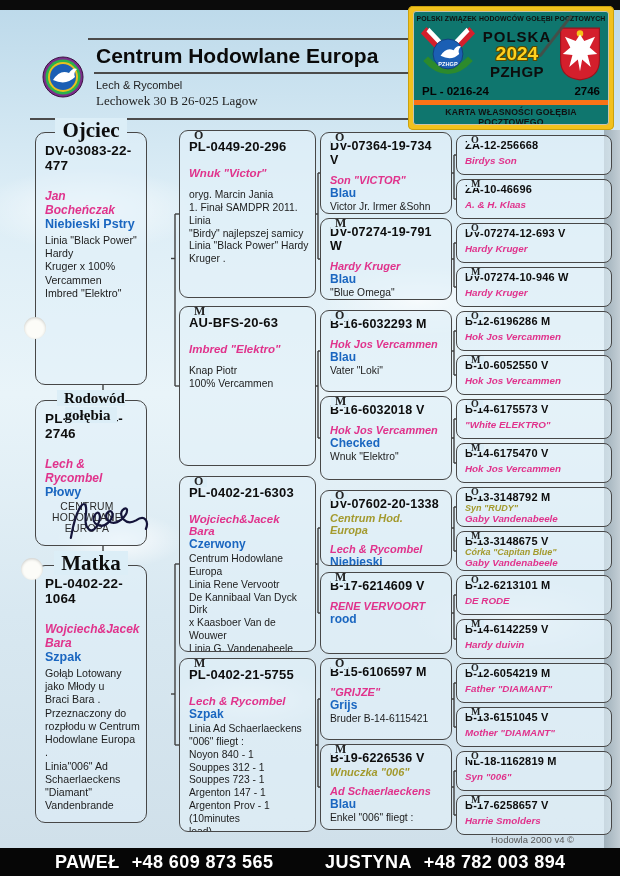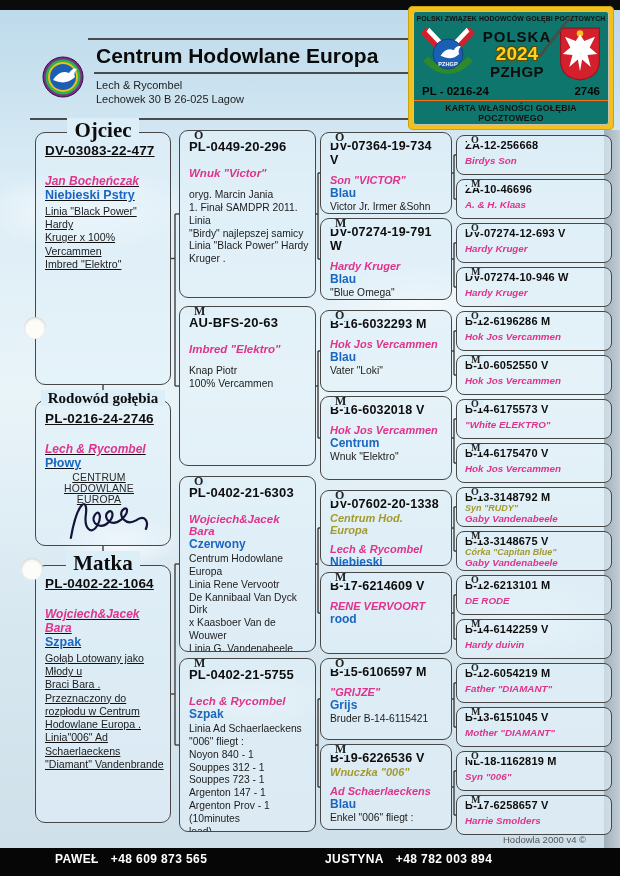--- a/index.html
+++ b/index.html
@@ -12,36 +12,36 @@
       radial-gradient(160px 60px at 90px 210px, rgba(255,255,255,.75), transparent 70%),
       radial-gradient(150px 60px at 520px 620px, rgba(255,255,255,.5), transparent 70%),
       linear-gradient(180deg,#bcd9ea 0%,#dcedf6 22%,#e9f4f9 45%,#d8e8f1 70%,#cfdfe9 100%);}
   .topbar{position:absolute;left:0;top:0;width:620px;height:10px;background:#0b0b0b;}
   .edge-right{position:absolute;left:604px;top:130px;width:16px;height:718px;
     background:linear-gradient(90deg,#9fb0ba,#c3ced5);}
   .rule{position:absolute;height:2px;background:#4b4b4b;}
   
   .title{position:absolute;left:96px;top:44px;font-size:21px;font-weight:bold;color:#0a0a0a;}
   .sub1{position:absolute;left:96px;top:79px;font-size:11px;color:#222;}
-  .sub2{position:absolute;left:96px;top:93px;font-size:11px;color:#222;}
+  .sub2{position:absolute;left:96px;top:93px;font-size:13px;color:#222;font-family:Liberation Serif, serif;}
   .logo{position:absolute;left:42px;top:56px;width:42px;height:42px;}
   
   .badge{position:absolute;left:408px;top:6px;width:206px;height:124px;background:#f2c11d;
     border-radius:5px;box-shadow:0 0 0 1px #caa10e inset;z-index:5;}
   .badge-inner{position:absolute;left:5px;top:5px;right:5px;bottom:5px;background:#0f766e;
     border-radius:3px;border:1px solid #c9c3ae;overflow:hidden;}
   .badge-org{font-size:6.9px;font-weight:bold;text-align:center;margin-top:3px;letter-spacing:.1px;color:#111;}
   .badge-mid{display:flex;align-items:center;justify-content:space-between;padding:1px 6px 0 6px;height:62px;}
   .badge-center{text-align:center;flex:1;line-height:1.02;}
   .badge-country{font-size:15px;font-weight:bold;color:#0d0d0d;letter-spacing:1px;}
   .badge-year{font-size:19px;font-weight:bold;color:#ffd21e;
     text-shadow:-1px -1px 0 #5a4a00,1px -1px 0 #5a4a00,-1px 1px 0 #5a4a00,1px 1px 0 #5a4a00;}
   .badge-fed{font-size:15px;font-weight:bold;color:#0d0d0d;letter-spacing:.5px;}
   .badge-ringrow{display:flex;justify-content:space-between;padding:0 8px;font-size:11.5px;font-weight:bold;color:#050505;}
-  .badge-cardtitle{border-top:1px solid #f97316;margin-top:3px;padding-top:2px;text-align:center;
+  .badge-cardtitle{border-top:5px solid #f97316;margin-top:3px;padding-top:2px;text-align:center;
     font-size:8.7px;font-weight:bold;color:#111;letter-spacing:.2px;}
   .staple{position:absolute;left:146px;top:4px;width:3px;height:52px;background:#4a4a44;
     transform:rotate(38deg);border-radius:2px;opacity:.85;}
   
   .pbox{position:relative;border:1.6px solid #474747;border-radius:9px;
     background:rgba(226,240,249,.62);overflow:hidden;box-sizing:border-box;}
   .sex{position:absolute;top:-1px;left:10px;background:#dceef7;padding:0 4px;line-height:11px;
     font-family:"Liberation Serif",serif;font-weight:bold;font-size:12px;color:#222;}
   .ring{font-weight:bold;font-size:13px;margin:8px 8px 0 9px;color:#0d0d0d;letter-spacing:.2px;}
   .note{color:#a39a2e;font-style:italic;font-weight:bold;font-size:11px;margin:1px 8px 0 9px;}
@@ -72,45 +72,45 @@
   #col3 .owner{margin-top:7px;font-size:11px;}
   #col3 .descwrap{margin-top:1px;}
   #col4 .pbox{height:40px;margin-top:4px;border-radius:8px;}
   #col4 .pbox:nth-child(1){margin-top:0;}
   #col4 .ring{font-size:11px;margin:3px 6px 0 8px;}
   #col4 .note{font-size:9px;margin:0 6px 0 8px;}
   #col4 .owner{font-size:9.8px;margin:4px 6px 0 8px;}
   #col4 .note + .owner{margin-top:0;}
   #col4 .sex{font-size:10px;top:-1px;line-height:9px;}
   
-  .c1box{position:absolute;left:35px;width:136px;border:1.8px solid #474747;border-radius:10px;
-    background:rgba(226,240,249,.55);box-sizing:border-box;text-decoration:underline;}
+  .c1box{position:absolute;left:35px;width:112px;border:1.8px solid #474747;border-radius:10px;
+    background:rgba(226,240,249,.55);box-sizing:border-box;}
   #father{top:132px;height:253px;}
   #subject{top:400px;height:146px;}
   #mother{top:565px;height:258px;}
   .biglabel{position:absolute;top:-15px;left:0;right:0;text-align:center;
     font-family:"Liberation Serif",serif;font-weight:bold;font-size:21px;color:#0d0d0d;}
   .biglabel span{background:#dceef7;padding:0 7px;}
   #subject .biglabel{font-size:15px;top:-11px;}
   .c1box .ring{font-size:13.5px;margin-top:10px;}
   .c1box .owner{margin-top:16px;font-size:12px;}
   .c1box .colorname{font-size:12.5px;}
   .c1box .descwrap{margin-top:3px;}
   .c1box .descline{font-size:10.6px;}
   .orgwrap{margin-top:2px;}
   .orgline{font-size:10.4px;text-align:center;color:#2a2a2a;letter-spacing:.2px;padding-right:8px;}
   .sig{position:absolute;left:26px;bottom:2px;width:92px;height:56px;transform:rotate(-4deg);}
   
   #connectors{position:absolute;left:0;top:0;width:620px;height:876px;pointer-events:none;}
   .hole{position:absolute;width:22px;height:22px;border-radius:50%;background:#fcfcf8;
     box-shadow:inset 0 1px 3px rgba(0,0,0,.2);z-index:4;}
   
-  .software{position:absolute;left:503px;top:834px;font-size:9.5px;color:#555;}
+  .software{position:absolute;left:491px;top:834px;font-size:9.5px;color:#555;}
   .footbar{position:absolute;left:0;bottom:0;width:620px;height:28px;background:#060606;z-index:6;}
-  .contact{position:absolute;top:4px;color:#fff;font-weight:bold;font-size:12px;letter-spacing:.4px;}
+  .contact{position:absolute;top:4px;color:#fff;font-weight:bold;font-size:18px;letter-spacing:.4px;}
   #contact1{left:55px;}
   #contact2{left:325px;}
   .contact .phone{margin-left:12px;}
 </style>
 </head>
 <body>
 
 <div id="page">
   <div class="topbar"></div>
   <div class="edge-right"></div>
@@ -348,21 +348,21 @@
         <div class="owner">Hok Jos Vercammen</div>
         <div class="colorname">Blau</div>
         <div class="descwrap tight">
           <div class="descline">Vater "Loki"</div>
         </div>
       </div>
       <div class="pbox">
         <span class="sex">M</span>
         <div class="ring">B-16-6032018 V</div>
         <div class="owner">Hok Jos Vercammen</div>
-        <div class="colorname">Centrum</div>
+        <div class="colorname">Checked</div>
         <div class="descwrap tight">
           <div class="descline">Wnuk "Elektro"</div>
         </div>
       </div>
       <div class="pbox">
         <span class="sex">O</span>
         <div class="ring">DV-07602-20-1338</div>
         <div class="note">Centrum Hod. Europa</div>
         <div class="owner">Lech &amp; Rycombel</div>
         <div class="colorname">Niebieski</div>

